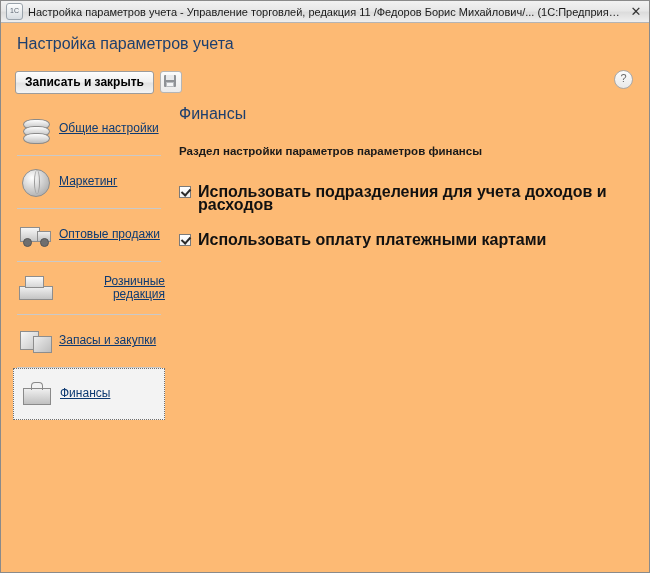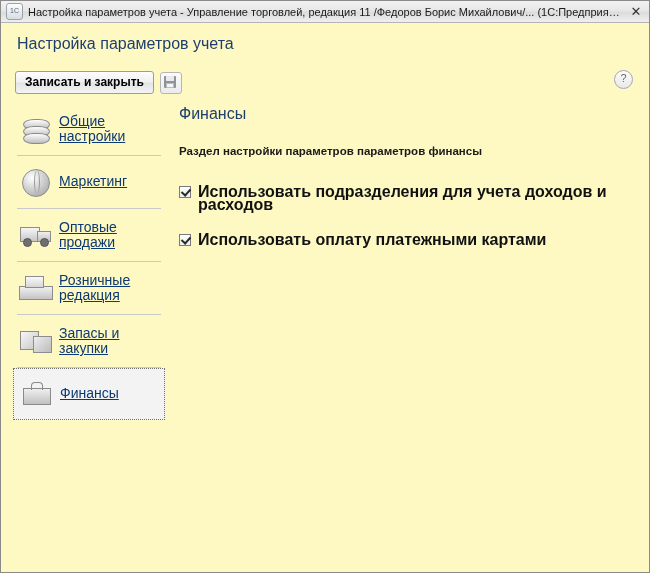--- a/index.html
+++ b/index.html
@@ -77,40 +77,40 @@
     font-size: 13px;
     color: #333;
     line-height: 1;
     cursor: pointer;
   }
 
   
   .form-body {
     flex: 1 1 auto;
     position: relative;
-    background: #fef9c3;
+    background: #fdba74;
     padding: 0;
   }
 
   .form-title {
     position: absolute;
     left: 16px;
     top: 12px;
     font-size: 16px;
     color: #1d3f6e;
     font-weight: normal;
   }
 
   
   .command-bar {
     position: absolute;
     left: 14px;
     top: 48px;
     display: flex;
-    align-items: flex-end;
+    align-items: flex-start;
     gap: 6px;
   }
   .cmd-button {
     border: 1px solid #9c9c9c;
     border-radius: 3px;
     background: linear-gradient(to bottom, #fdfdfd 0%, #f0f0f0 48%, #e3e3e3 52%, #f4f4f4 100%);
     padding: 3px 9px 4px 9px;
     font-size: 12px;
     color: #000;
     cursor: pointer;
@@ -198,24 +198,25 @@
     margin: 0 4px;
   }
   .nav-icon {
     width: 38px;
     height: 36px;
     position: relative;
     flex: 0 0 auto;
     margin-right: 4px;
   }
   .nav-label {
-    font-size: 14px;
+    font-size: 12px;
     color: #0d3a72;
     text-decoration: underline;
     line-height: 1.1;
+    text-align: right;
   }
   .nav-item.selected .nav-label {
     color: #0d3a72;
   }
 
   
   .ic-disk {
     position: absolute;
     left: 6px;
     width: 25px;

